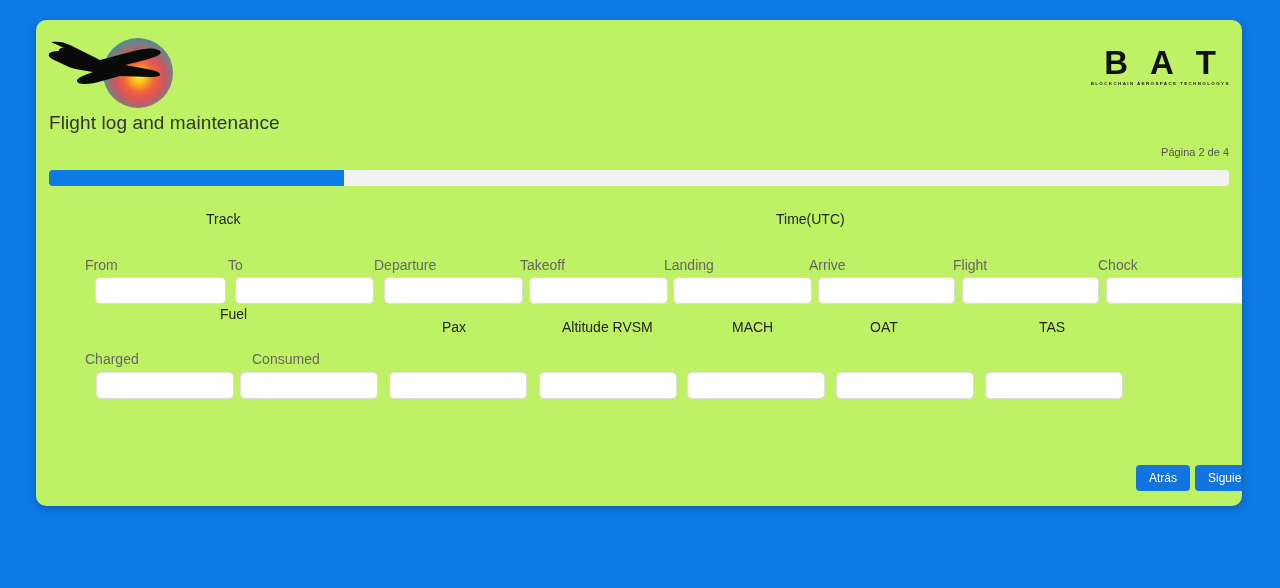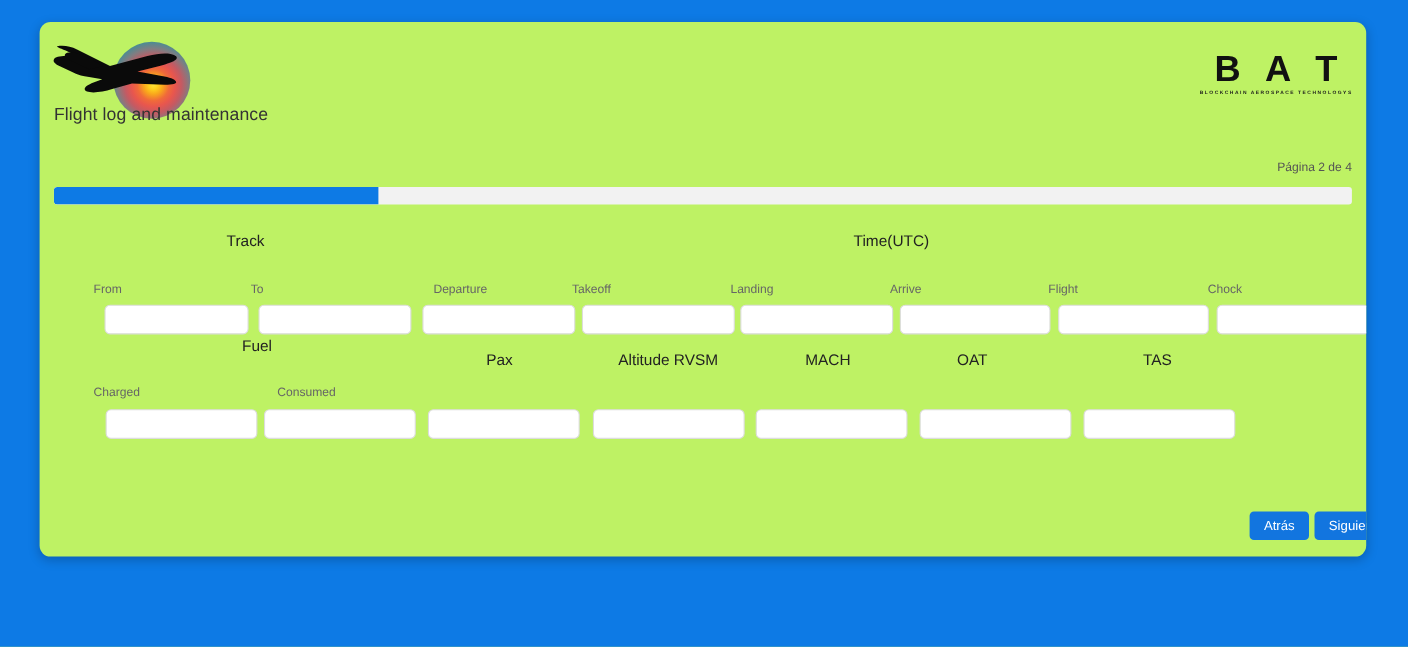--- a/index.html
+++ b/index.html
@@ -91,22 +91,22 @@
     letter-spacing: 1.35px;
     color: #1a1a1a;
     line-height: 1;
     white-space: nowrap;
     transform: scaleX(1.02);
   }
 
   .page-title {
     position: absolute;
     left: 13px;
-    top: 76px;
-    font-size: 16px;
+    top: 92px;
+    font-size: 19px;
     color: #333333;
     letter-spacing: 0.1px;
   }
 
   .page-counter {
     position: absolute;
     right: 13px;
     top: 126px;
     font-size: 11px;
     color: #555555;
@@ -141,21 +141,21 @@
   .form-area > * { pointer-events: auto; }
 
   .group-title {
     position: absolute;
     font-size: 14px;
     color: #222222;
     white-space: nowrap;
   }
   .field-label {
     position: absolute;
-    font-size: 11px;
+    font-size: 14px;
     color: #666666;
     white-space: nowrap;
   }
   .field-input {
     position: absolute;
     height: 27px;
     border: 1px solid #dcdcdc;
     border-radius: 5px;
     background: #ffffff;
     outline: none;
@@ -217,21 +217,21 @@
       <div class="group-title" style="left: 184px; top: 286px;">Fuel</div>
       <div class="group-title" style="left: 406px; top: 299px;">Pax</div>
       <div class="group-title" style="left: 526px; top: 299px;">Altitude RVSM</div>
       <div class="group-title" style="left: 696px; top: 299px;">MACH</div>
       <div class="group-title" style="left: 834px; top: 299px;">OAT</div>
       <div class="group-title" style="left: 1003px; top: 299px;">TAS</div>
       <div class="field-label" style="left: 49px; top: 237px;">From</div>
       <input type="text" class="field-input" placeholder="" style="left: 59px; top: 257px; width: 131px;">
       <div class="field-label" style="left: 192px; top: 237px;">To</div>
       <input type="text" class="field-input" placeholder="" style="left: 199px; top: 257px; width: 139px;">
-      <div class="field-label" style="left: 338px; top: 237px; margin-left: 20px;">Departure</div>
+      <div class="field-label" style="left: 338px; top: 237px;">Departure</div>
       <input type="text" class="field-input" placeholder="" style="left: 348px; top: 257px; width: 139px;">
       <div class="field-label" style="left: 484px; top: 237px;">Takeoff</div>
       <input type="text" class="field-input" placeholder="" style="left: 493px; top: 257px; width: 139px;">
       <div class="field-label" style="left: 628px; top: 237px;">Landing</div>
       <input type="text" class="field-input" placeholder="" style="left: 637px; top: 257px; width: 139px;">
       <div class="field-label" style="left: 773px; top: 237px;">Arrive</div>
       <input type="text" class="field-input" placeholder="" style="left: 782px; top: 257px; width: 137px;">
       <div class="field-label" style="left: 917px; top: 237px;">Flight</div>
       <input type="text" class="field-input" placeholder="" style="left: 926px; top: 257px; width: 137px;">
       <div class="field-label" style="left: 1062px; top: 237px;">Chock</div>

